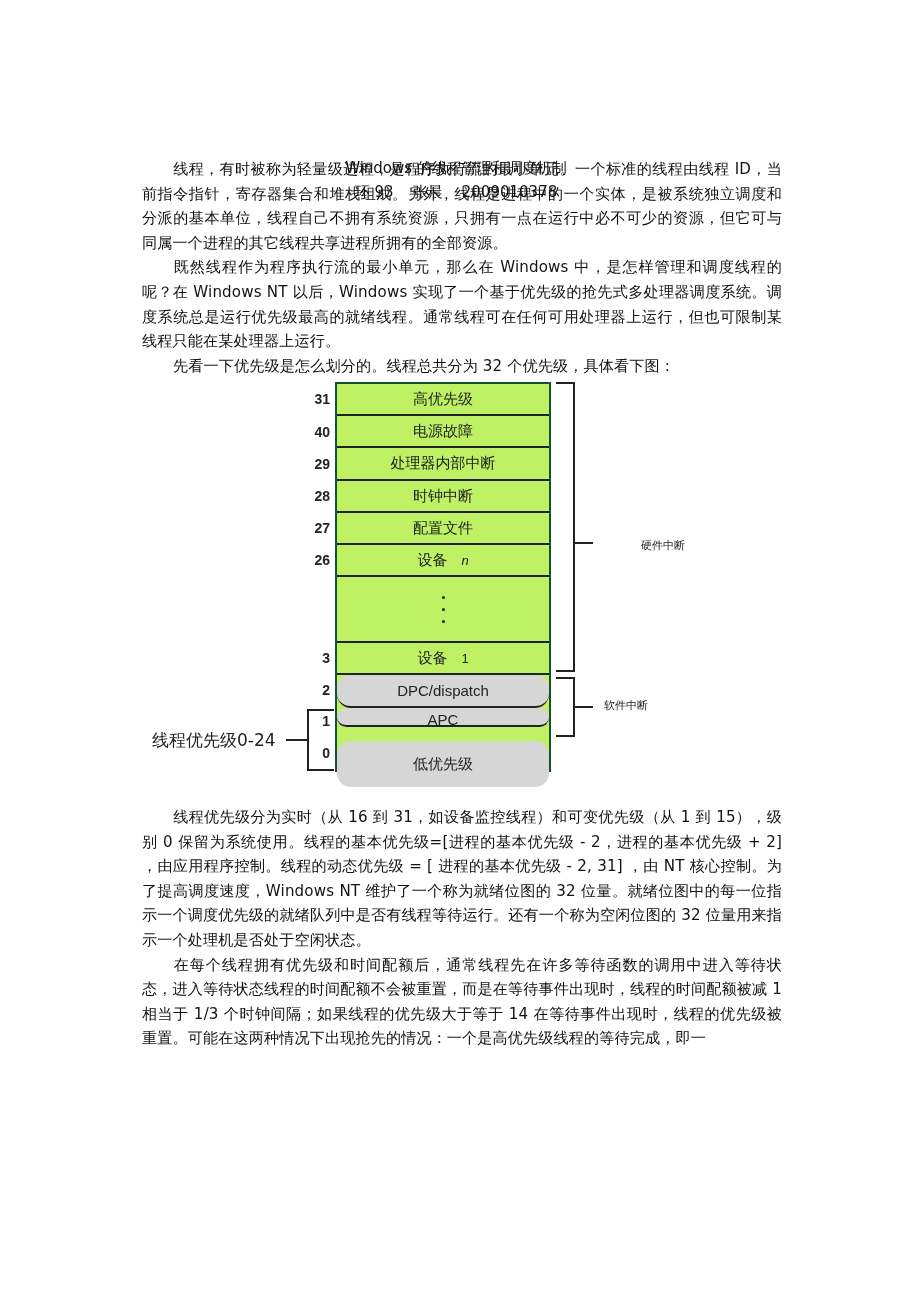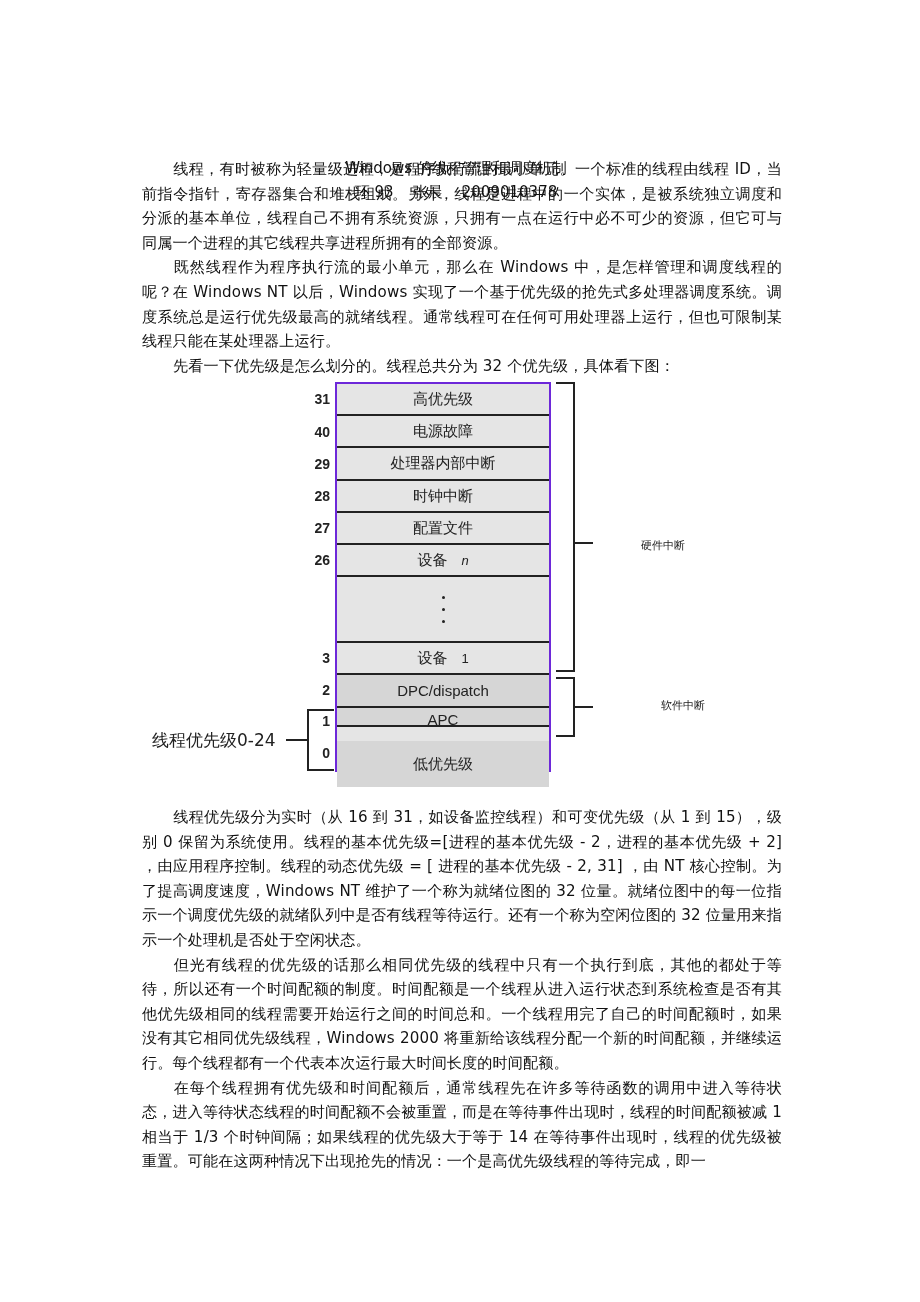--- a/index.html
+++ b/index.html
@@ -7,24 +7,24 @@
          font-family:"DejaVu Sans","Liberation Sans",sans-serif; color:#111; }
   .title { position:absolute; left:0; width:912px; text-align:center; font-size:15px; line-height:20px;margin-top:44px; }
   .para { position:absolute; left:142px; width:640px; font-size:15.1px; line-height:24.6px;
           text-align:justify; letter-spacing:0.15px; }
   .para p { margin:0; }
   .indent { display:inline-block; width:31px; }
   
   .diagram { position:absolute; left:0; top:0; width:920px; height:1302px; pointer-events:none; }
   .diagram * { pointer-events:auto; }
   .box { position:absolute; left:335px; top:382px; width:216px; height:390px;
-         border:2px solid #6d28d9; box-sizing:border-box; background:#e5e5e5; }
+         border:2px solid #14532d; box-sizing:border-box; background:#bef264; }
   .row { position:absolute; left:0; width:212px; box-sizing:border-box; border-bottom:2px solid #222;
          display:flex; align-items:center; justify-content:center; font-size:15px; color:#222; }
-  .row.dark { background:#d6d6d6; }
+  .row.dark { background:#d6d6d6;border-radius:14px; }
   .row.last { border-bottom:none; }
   .num { position:absolute; left:300px; width:30px; text-align:right; font-size:14px; font-weight:bold; color:#222;
          font-family:"Liberation Sans",sans-serif; }
   .line { position:absolute; background:#222; }
   .label { position:absolute; font-size:11px; color:#222; }
   .italic { font-style:italic; margin-left:14px; font-size:13px; font-family:"Liberation Sans",sans-serif; }
   .sub { margin-left:14px; font-size:13px; font-family:"Liberation Sans",sans-serif; }
   .dots { display:flex; flex-direction:column; align-items:center; gap:9px; }
   .dot { width:3px; height:3px; background:#222; border-radius:50%; }
 </style>
@@ -97,26 +97,25 @@
   <div class="line" style="left:556px;top:382px;width:19px;height:2px;"></div>
   <div class="line" style="left:573px;top:382px;width:2px;height:290px;"></div>
   <div class="line" style="left:556px;top:670px;width:19px;height:2px;"></div>
   <div class="line" style="left:575px;top:542px;width:18px;height:2px;"></div>
   <div class="label" style="left:641px;top:538px;">硬件中断</div>
 
   <div class="line" style="left:556px;top:677px;width:19px;height:2px;"></div>
   <div class="line" style="left:573px;top:677px;width:2px;height:60px;"></div>
   <div class="line" style="left:556px;top:735px;width:19px;height:2px;"></div>
   <div class="line" style="left:575px;top:706px;width:18px;height:2px;"></div>
-  <div class="label" style="left:661px;top:698px;">软件中断</div>
+  <div class="label" style="left:604px;top:698px;">软件中断</div>
 
   <div class="line" style="left:307px;top:709px;width:27px;height:2px;"></div>
   <div class="line" style="left:307px;top:709px;width:2px;height:62px;"></div>
   <div class="line" style="left:307px;top:769px;width:27px;height:2px;"></div>
   <div class="line" style="left:286px;top:739px;width:21px;height:2px;"></div>
   <div class="label" style="left:152px;top:729px;font-size:17px;">线程优先级0-24</div>
 </div>
 
 <div class="para" style="top:805px;">
   <p><span class="indent"></span><span>线程优先级分为实时（从 16 到 31，如设备监控线程）和可变优先级（从 1 到 15），级别 0 保留为系统使用。线程的基本优先级=[进程的基本优先级 - 2，进程的基本优先级 + 2] ，由应用程序控制。线程的动态优先级 = [ 进程的基本优先级 - 2, 31] ，由 NT 核心控制。为了提高调度速度，Windows NT 维护了一个称为就绪位图的 32 位量。就绪位图中的每一位指示一个调度优先级的就绪队列中是否有线程等待运行。还有一个称为空闲位图的 32 位量用来指示一个处理机是否处于空闲状态。</span></p>
-  <p><span class="indent"></span><span>但光有线程的优先级的话那么相同优先级的线程中只有一个执行到底，其他的都处于等待，所以还有一个时间配额的制度。时间配额是一个线程从进入运行状态到系统检查是否有其他优先级相同的线程需要开始运行之间的时间总和。一个线程用完了自己的时间配额时，如果没有其它相同优先级线程，Windows 2000 将重新给该线程分配一个新的时间配额，并继续运行。每个线程都有一个代表本次运行最大时间长度的时间配额。</span></p>
   <p><span class="indent"></span><span>在每个线程拥有优先级和时间配额后，通常线程先在许多等待函数的调用中进入等待状态，进入等待状态线程的时间配额不会被重置，而是在等待事件出现时，线程的时间配额被减 1 相当于 1/3 个时钟间隔；如果线程的优先级大于等于 14 在等待事件出现时，线程的优先级被重置。可能在这两种情况下出现抢先的情况：一个是高优先级线程的等待完成，即一</span></p>
 </div>
 
 </body></html>

